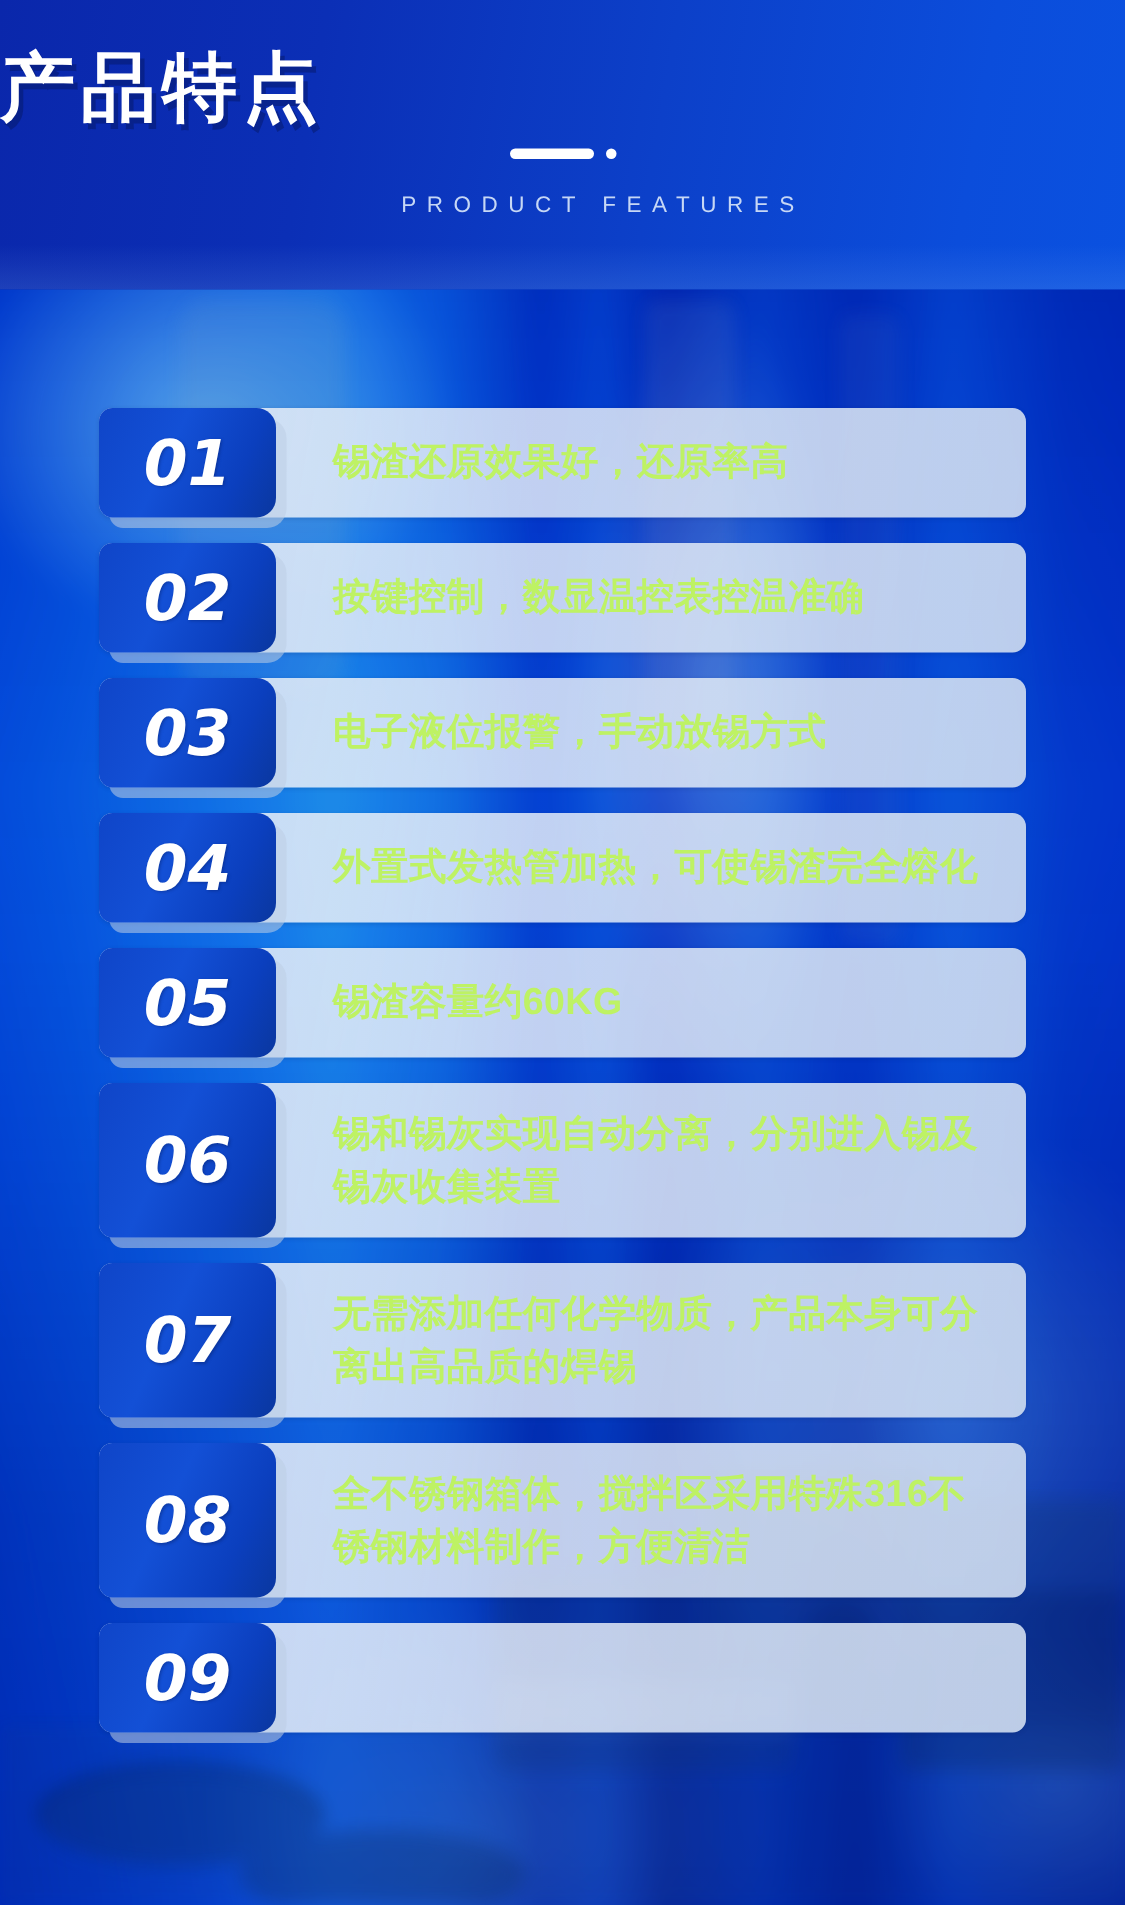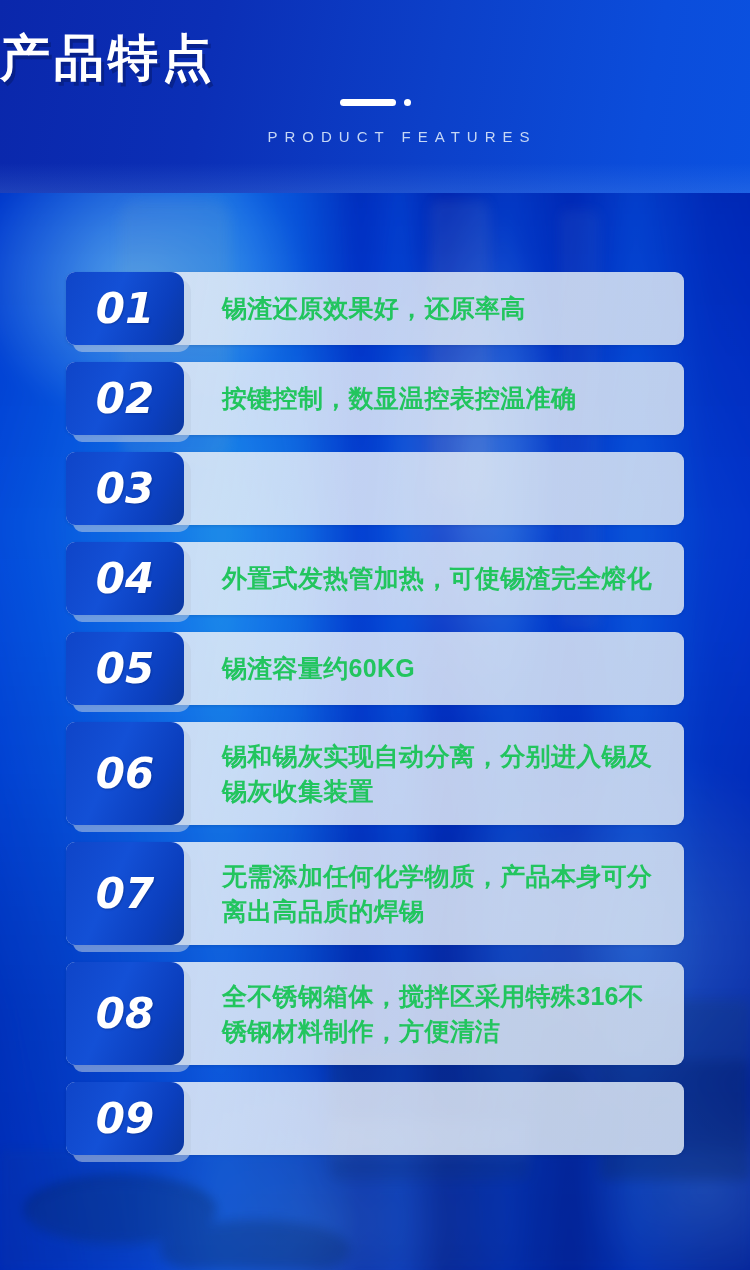--- a/index.html
+++ b/index.html
@@ -130,21 +130,21 @@
     text-shadow:1px 1px 2px rgba(6,26,86,.35);
   }
   .rowtext{
     position:relative;z-index:2;
     flex:1 1 auto;
     display:flex;align-items:center;
     padding:17px 16px 17px 38px;
     box-sizing:border-box;
     font-size:25px;
     font-weight:bold;
-    color:#22c55e;
+    color:#bef264;
     line-height:1.38;
     letter-spacing:.3px;
     min-height:73px;
   }
 </style>
 </head>
 <body>
 
 <div class="page">
 
@@ -194,20 +194,21 @@
         <span class="num">02</span>
       </div>
       <div class="rowtext">按键控制，数显温控表控温准确</div>
     </div>
 
     <div class="row">
       <div class="panel"></div>
       <div class="badge">
         <span class="num">03</span>
       </div>
+      <div class="rowtext">电子液位报警，手动放锡方式</div>
     </div>
 
     <div class="row">
       <div class="panel"></div>
       <div class="badge">
         <span class="num">04</span>
       </div>
       <div class="rowtext">外置式发热管加热，可使锡渣完全熔化</div>
     </div>
 

